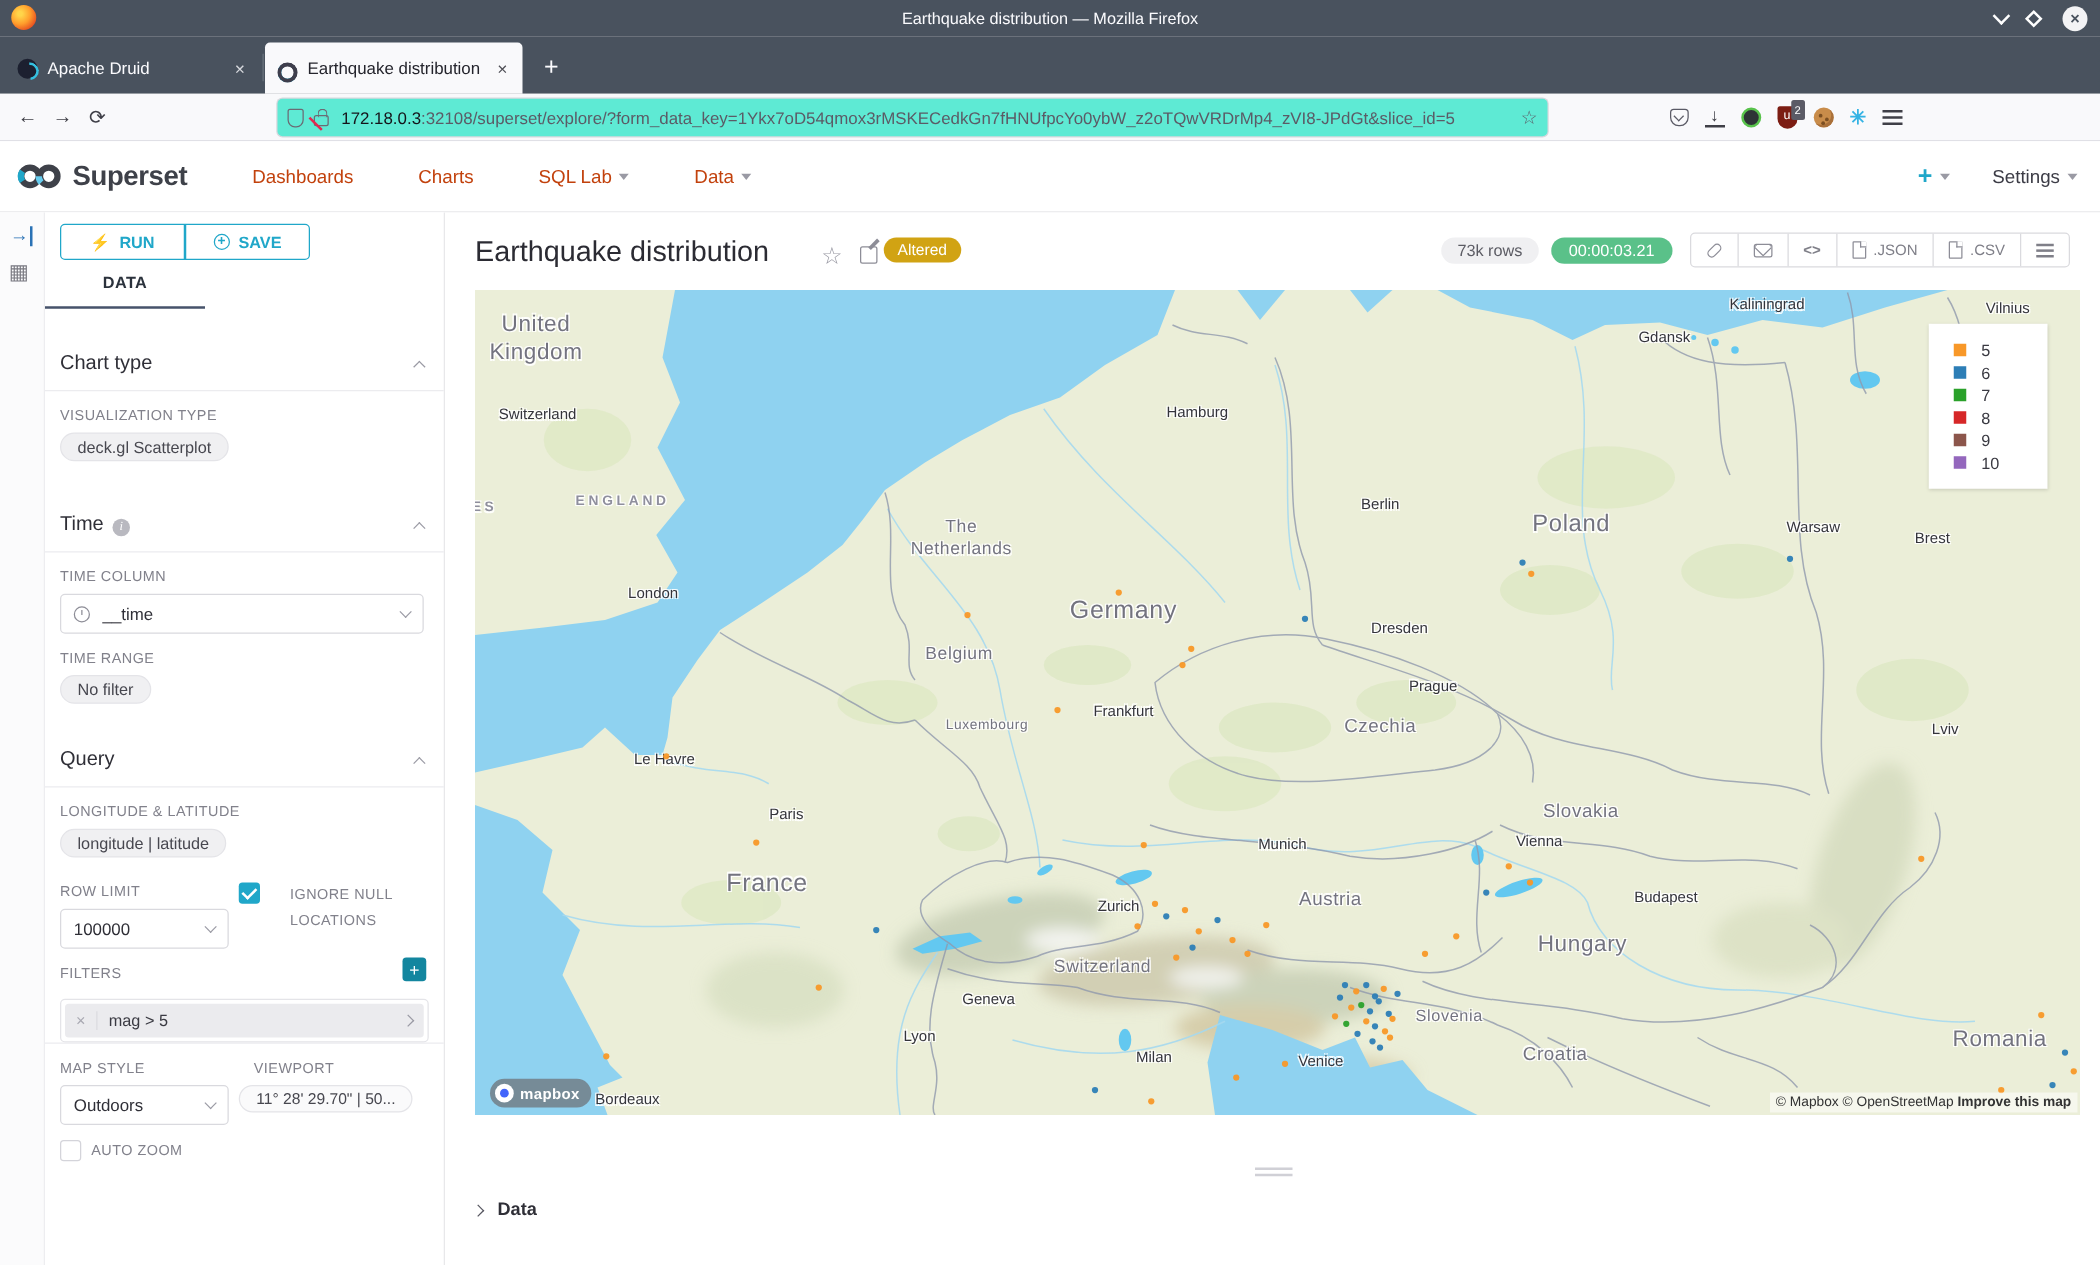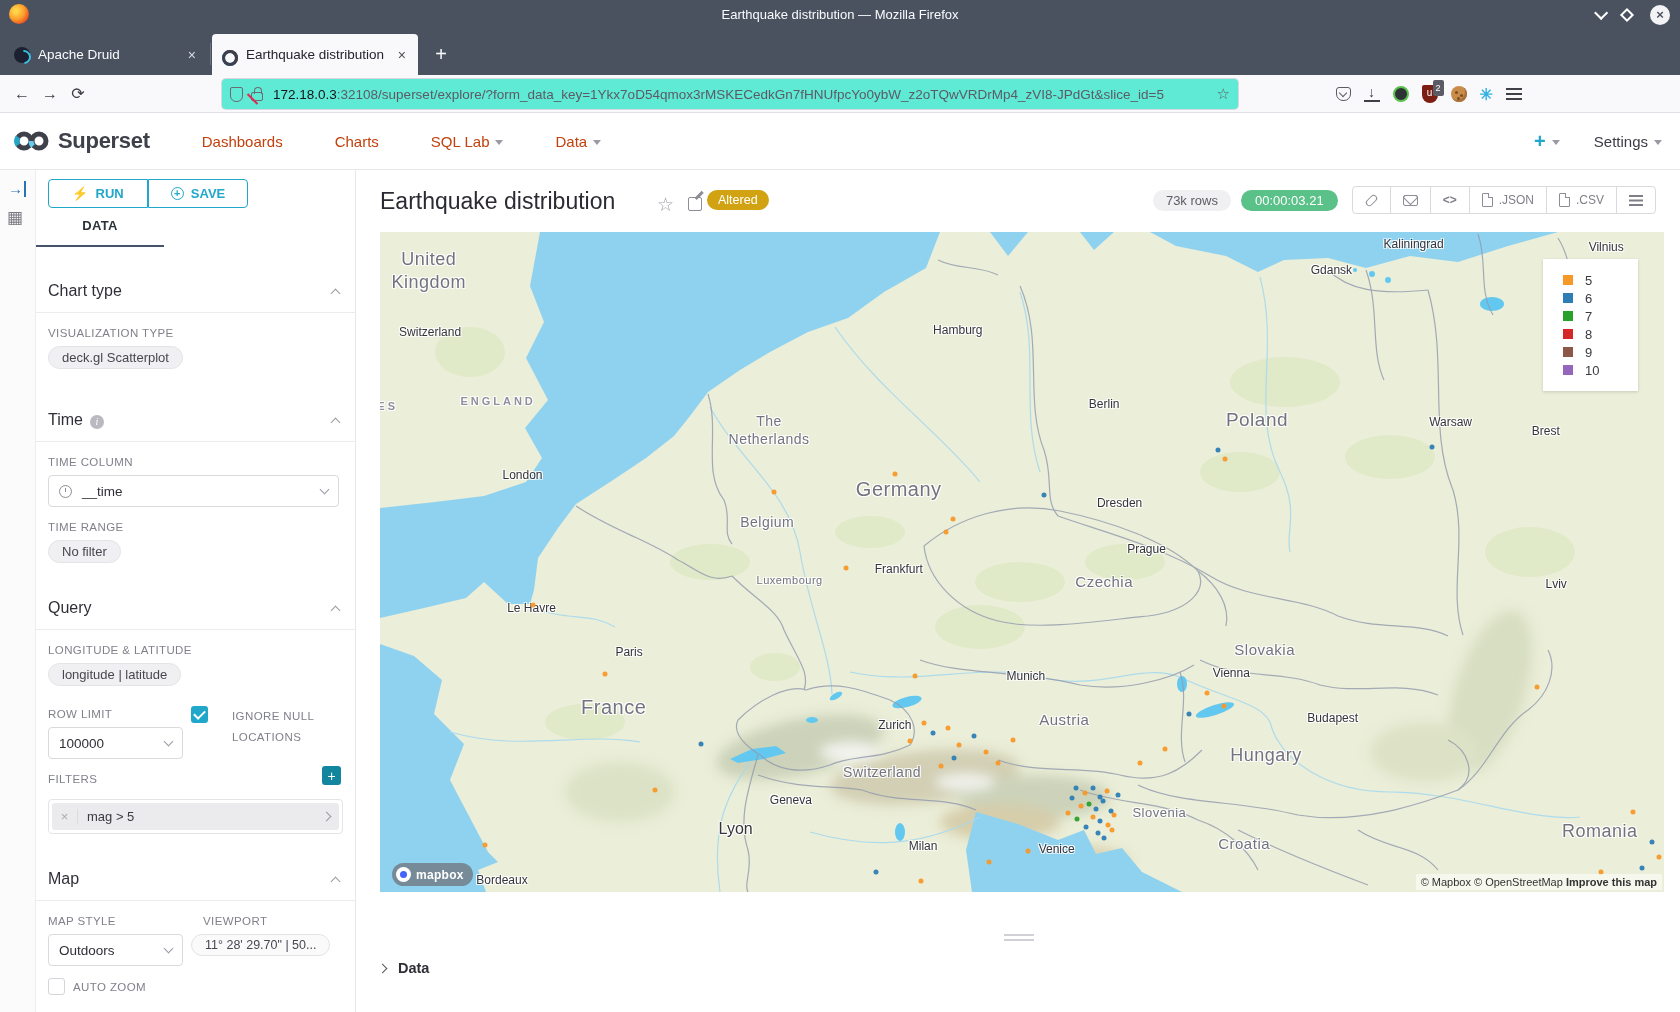--- a/index.html
+++ b/index.html
@@ -292,24 +292,20 @@
       </div>
       <div class="filter-box">
         <div class="filter-row">
           <span class="filter-x">×</span>
           <span>mag &gt; 5</span>
           <span class="chev right filter-ch"></span>
         </div>
       </div>
 
       
-      <div class="sec-head" style="margin-top:36px">
-        <span>Map</span>
-        <span class="chev up"></span>
-      </div>
       <div class="sec-divider"></div>
       <div style="display:flex;">
         <div style="width:155px">
           <div class="ctl-label">MAP STYLE</div>
           <div class="select" style="width:135px">
             <span>Outdoors</span>
             <span class="chev down" style="margin-left:auto"></span>
           </div>
           <div style="display:flex; gap:8px; margin:12px 0 0 12px; align-items:center;">
             <div class="checkbox un"></div>
@@ -480,21 +476,21 @@
         <div class="mlabel country" style="left: 39.1%; top: 82%; font-size: 14px;">Switzerland</div>
         <div class="mlabel country" style="left: 30.3%; top: 30%; font-size: 14px;">The
 Netherlands</div>
         <div class="mlabel region" style="left: 9.2%; top: 25.8%; font-size: 11px;">ENGLAND</div>
         <div class="mlabel region" style="left: 0.6%; top: 26.5%; font-size: 11px;">ES</div>
         <div class="mlabel city" style="left: 3.9%; top: 15.2%; font-size: 12px;">Switzerland</div>
         <div class="mlabel city" style="left: 11.1%; top: 36.8%; font-size: 12px;">London</div>
         <div class="mlabel city" style="left: 11.8%; top: 57%; font-size: 12px;">Le Havre</div>
         <div class="mlabel city" style="left: 19.4%; top: 63.6%; font-size: 12px;">Paris</div>
         <div class="mlabel city" style="left: 9.5%; top: 98.2%; font-size: 12px;">Bordeaux</div>
-        <div class="mlabel city" style="left: 27.7%; top: 90.5%; font-size: 16px;">Lyon</div>
+        <div class="mlabel city" style="left: 27.7%; top: 90.5%; font-size: 12px;">Lyon</div>
         <div class="mlabel city" style="left: 32%; top: 86.1%; font-size: 12px;">Geneva</div>
         <div class="mlabel city" style="left: 45%; top: 14.9%; font-size: 12px;">Hamburg</div>
         <div class="mlabel city" style="left: 56.4%; top: 26%; font-size: 12px;">Berlin</div>
         <div class="mlabel city" style="left: 57.6%; top: 41%; font-size: 12px;">Dresden</div>
         <div class="mlabel city" style="left: 59.7%; top: 48%; font-size: 12px;">Prague</div>
         <div class="mlabel city" style="left: 40.4%; top: 51.1%; font-size: 12px;">Frankfurt</div>
         <div class="mlabel city" style="left: 50.3%; top: 67.3%; font-size: 12px;">Munich</div>
         <div class="mlabel city" style="left: 40.1%; top: 74.7%; font-size: 12px;">Zurich</div>
         <div class="mlabel city" style="left: 66.3%; top: 66.8%; font-size: 12px;">Vienna</div>
         <div class="mlabel city" style="left: 74.2%; top: 73.7%; font-size: 12px;">Budapest</div>

